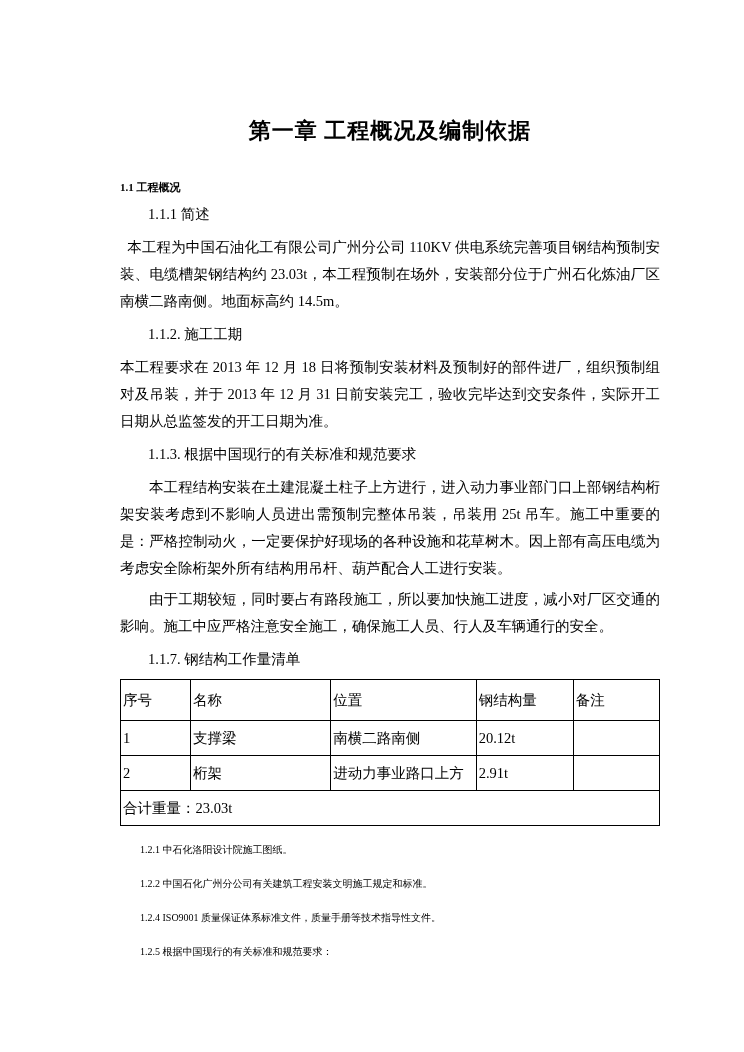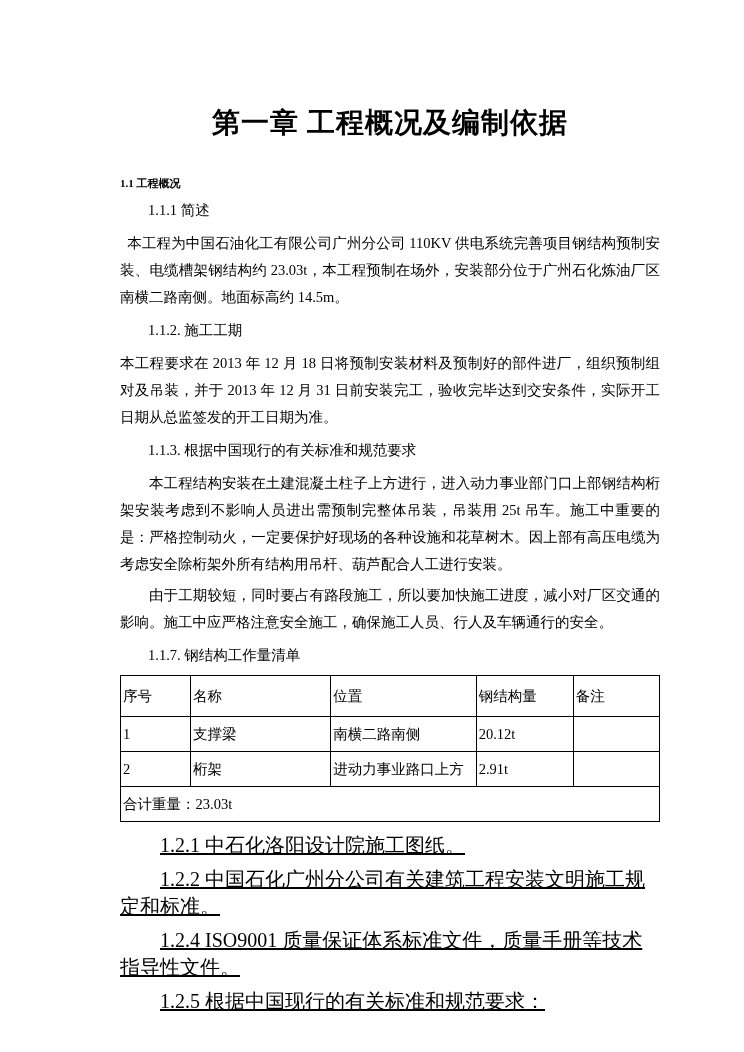--- a/index.html
+++ b/index.html
@@ -13,24 +13,24 @@
     height: 1052px;
     margin: 0 auto;
     background: #ffffff;
     box-sizing: border-box;
     padding: 104px 84px 40px 120px;
     font-family: "Liberation Serif", "DejaVu Serif", serif;
     color: #000000;
     overflow: hidden;
   }
   .doc-title {
-    font-size: 28px;
+    font-size: 22px;
     font-weight: bold;
     text-align: center;
-    margin: 0 0 34px 0;
+    margin: 12px 0 34px 0;
     letter-spacing: 1px;
   }
   .h2 {
     font-size: 11px;
     font-weight: bold;
     margin: 18px 0 8px 0;
   }
   .h3 {
     font-size: 14.5px;
     font-weight: normal;
@@ -62,24 +62,23 @@
   table.worklist th { height: 32px; }
   table.worklist td { height: 26px; }
   td.loc { font-size: 12px; }
   td.total-row { height: 22px; font-size: 14.5px; }
   col.c-no  { width: 13%; }
   col.c-name{ width: 26%; }
   col.c-loc { width: 27%; }
   col.c-qty { width: 18%; }
   col.c-rem { width: 16%; }
   .ref-item {
-    font-size: 20px;
+    font-size: 10px;
     line-height: 27px;
     margin: 0 0 7px 0;
-    text-decoration: underline;
   }
 </style>
 </head>
 <body>
 
 <div class="page">
 
   <h1 class="doc-title">第一章 工程概况及编制依据</h1>
 
   <h2 class="h2">1.1 工程概况</h2>

